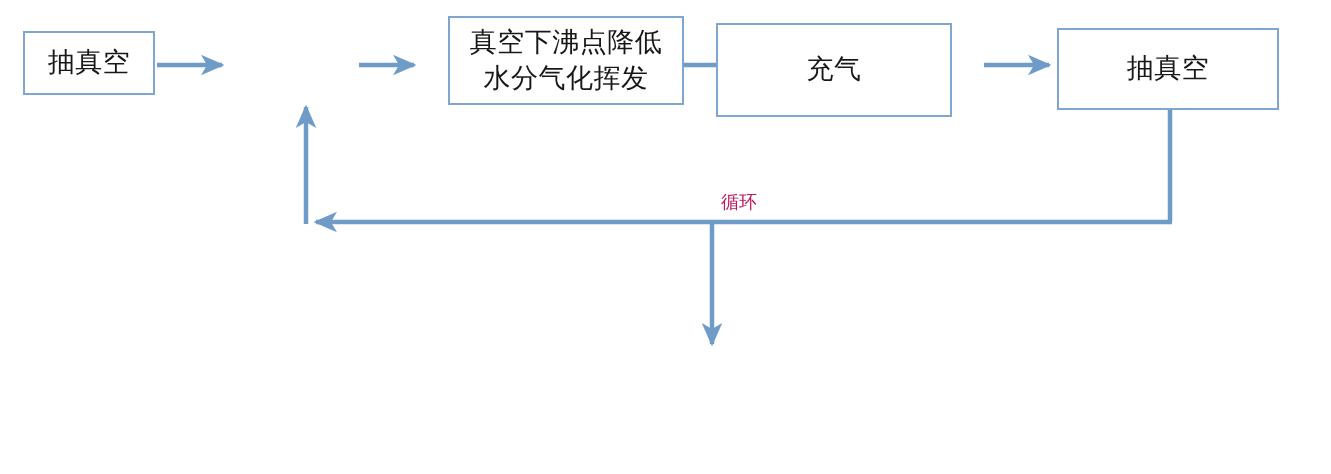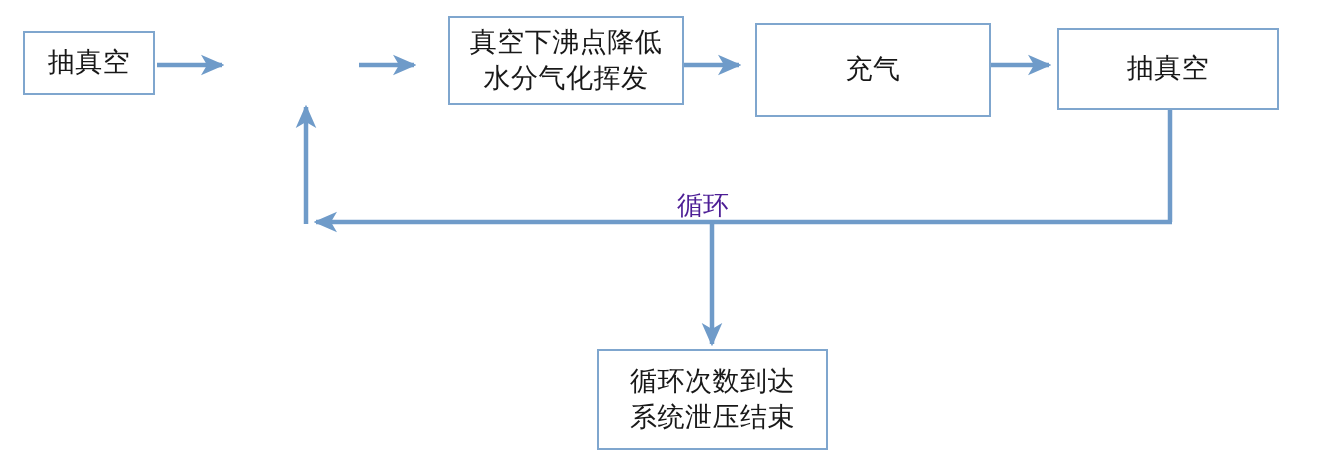--- a/index.html
+++ b/index.html
@@ -39,26 +39,27 @@
     line-height: 1.32;
     letter-spacing: 0.5px;
     white-space: nowrap;
     z-index: 2;
   }
   .node .line2 {
     display: block;
   }
   .edge-label {
     position: absolute;
-    color: #4c1d95;
-    font-size: 26px;
+    color: #be185d;
+    font-size: 18px;
     line-height: 1;
     white-space: nowrap;
     background: transparent;
     z-index: 3;
+    margin-left: 44px;
   }
 </style>
 </head>
 <body>
 
 <div id="canvas">
 
   <svg id="wires" viewBox="0 0 1331 474" xmlns="http://www.w3.org/2000/svg">
     <defs>
       <marker id="arrow-right" viewBox="0 0 10 10" refX="9" refY="5" markerWidth="5.2" markerHeight="5.2" orient="auto-start-reverse">
@@ -97,28 +98,24 @@
   <div class="node" style="left:23px; top:31px; width:132px; height:64px;">
     <span>抽真空</span>
   </div>
 
 
   <div class="node" style="left:448px; top:16px; width:236px; height:89px;">
     <span>真空下沸点降低</span>
     <span class="line2">水分气化挥发</span>
   </div>
 
-  <div class="node" style="left:755px; top:23px; width:236px; height:94px;">
+  <div class="node" style="left:716px; top:23px; width:236px; height:94px;">
     <span>充气</span>
   </div>
 
   <div class="node" style="left:1057px; top:28px; width:222px; height:82px;">
     <span>抽真空</span>
   </div>
 
-  <div class="node" style="left:597px; top:349px; width:231px; height:101px;">
-    <span>循环次数到达</span>
-    <span class="line2">系统泄压结束</span>
-  </div>
 
   <div class="edge-label" style="left:677px; top:193px;">循环</div>
 
 </div>
 
 </body></html>

